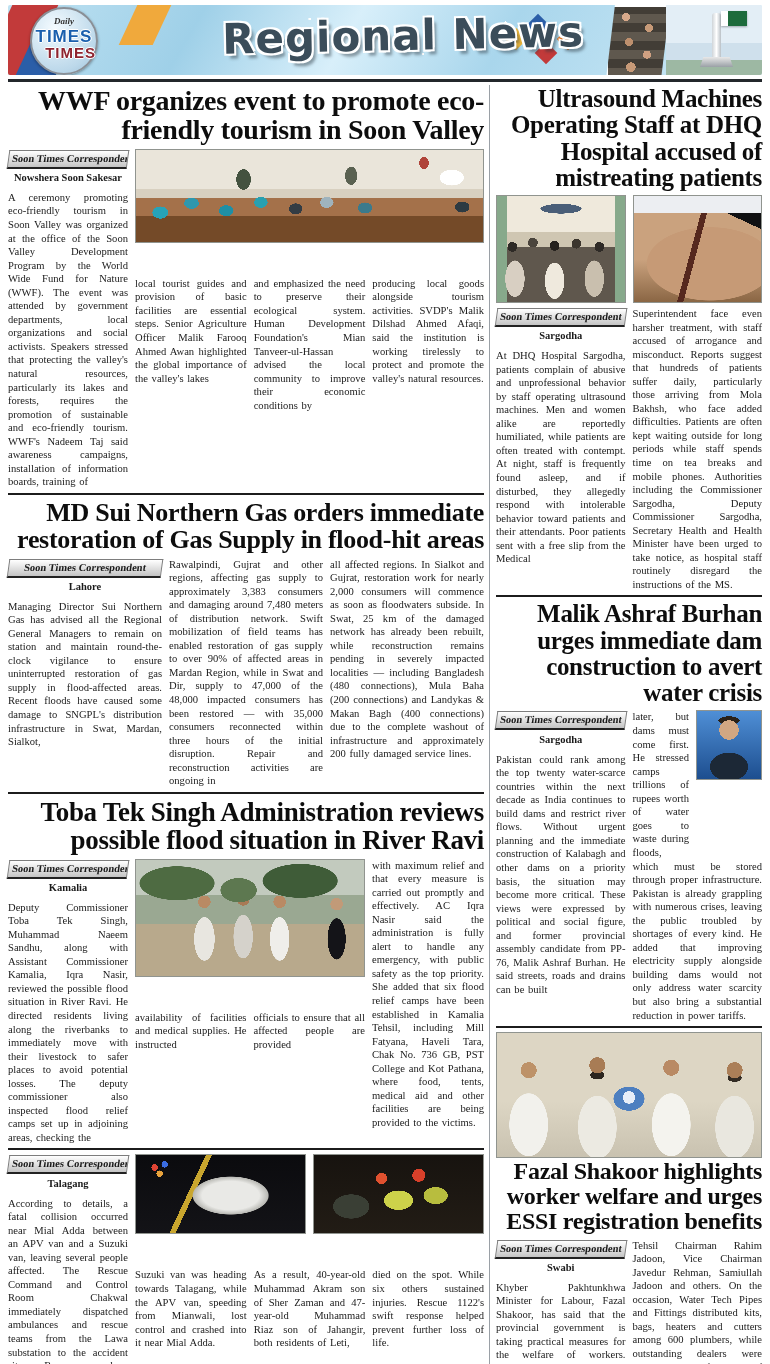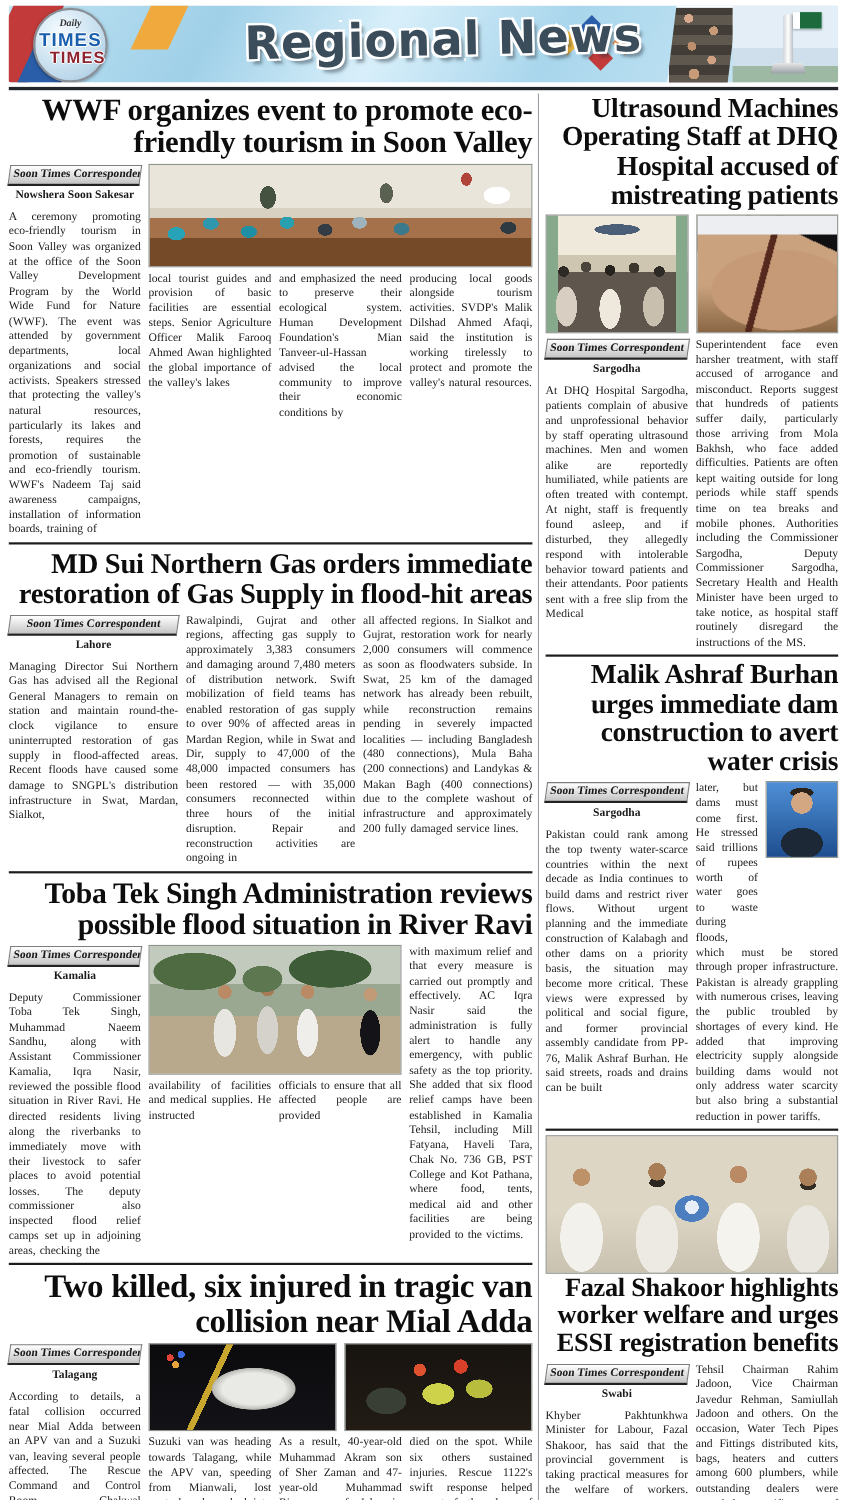--- a/index.html
+++ b/index.html
@@ -50,21 +50,21 @@
   .flag{position:absolute;left:55px;top:6px;width:26px;height:15px;
     background:linear-gradient(90deg,#fff 0 25%,#1d6b3c 25% 100%);box-shadow:0 1px 2px rgba(0,0,0,.3);}
   .masthead-rule{height:3px;background:#23272b;margin:4px 8px 3px;}
   
   .content{display:flex;padding:0 8px;align-items:stretch;}
   .region-left{width:476px;padding-right:5px;border-right:1px solid #9aa0a6;}
   .region-right{flex:1;padding-left:6px;min-width:0;}
   .sep{border:0;border-top:2px solid #1c1c1c;margin:4px 0;}
   .row{display:flex;gap:7px;}
   .stack{display:flex;flex-direction:column;min-width:0;}
-  .grow{flex:1;min-width:0;}
+  .grow{flex:1;min-width:0;gap:30px;}
   .col{flex:1;min-width:0;}
   .w122{width:120px;flex:0 0 120px;}
   .w112{width:112px;flex:0 0 112px;}
   .mt4{margin-top:4px;}
   
   .hl{font-family:"Liberation Serif",serif;font-weight:700;text-align:right;color:#0d0d0d;
       line-height:1.05;letter-spacing:-0.3px;margin:1px 0 4px;}
   .hl-wwf{font-size:28px;} .hl-gas{font-size:26px;} .hl-toba{font-size:27px;}
   .hl-van{font-size:30px;}
   .hl-ultra{font-size:25px;} .hl-burhan{font-size:25px;} .hl-fazal{font-size:24px;}
@@ -242,21 +242,20 @@
             <p class="bt col">officials to ensure that all affected people are provided</p>
           </div>
         </div>
         <p class="bt w112">with maximum relief and that every measure is carried out promptly and effectively. AC Iqra Nasir said the administration is fully alert to handle any emergency, with public safety as the top priority. She added that six flood relief camps have been established in Kamalia Tehsil, including Mill Fatyana, Haveli Tara, Chak No. 736 GB, PST College and Kot Pathana, where food, tents, medical aid and other facilities are being provided to the victims.</p>
       </div>
     </section>
 
     <hr class="sep">
 
     <section>
-      <h1 class="hl hl-van">Two killed, six injured in tragic van collision near Mial Adda</h1>
       <div class="row">
         <div class="stack w122">
           <div class="byline">
             <span class="byline-box">Soon Times Correspondent</span>
             <div class="dateline">Talagang</div>
           </div>
           <p class="bt">According to details, a fatal collision occurred near Mial Adda between an APV van and a Suzuki van, leaving several people affected. The Rescue Command and Control Room Chakwal immediately dispatched ambulances and rescue teams from the Lawa substation to the accident site. Rescue workers promptly assessed the scene, extricated those trapped in the vehicles, provided first aid and shifted the injured to THQ Hospital Talagang, while the deceased were moved to City Hospital Talagang. Initial investigations revealed that the</p>
         </div>
         <div class="stack grow">
           <div class="row">
@@ -301,21 +300,21 @@
       <div class="row">
         <div class="stack col">
           <div class="byline">
             <span class="byline-box">Soon Times Correspondent</span>
             <div class="dateline">Sargodha</div>
           </div>
           <p class="bt">Pakistan could rank among the top twenty water-scarce countries within the next decade as India continues to build dams and restrict river flows. Without urgent planning and the immediate construction of Kalabagh and other dams on a priority basis, the situation may become more critical. These views were expressed by political and social figure, and former provincial assembly candidate from PP-76, Malik Ashraf Burhan. He said streets, roads and drains can be built</p>
         </div>
         <div class="stack col">
           <div class="row">
-            <p class="bt grow">later, but dams must come first. He stressed said trillions of rupees worth of water goes to waste during floods,</p>
+            <p class="bt grow">later, but dams must come first. He stressed camps trillions of rupees worth of water goes to waste during floods,</p>
             <div class="ph ph-burhan"></div>
           </div>
           <p class="bt mt4">which must be stored through proper infrastructure. Pakistan is already grappling with numerous crises, leaving the public troubled by shortages of every kind. He added that improving electricity supply alongside building dams would not only address water scarcity but also bring a substantial reduction in power tariffs.</p>
         </div>
       </div>
     </section>
 
     <hr class="sep">
 
     <section>

